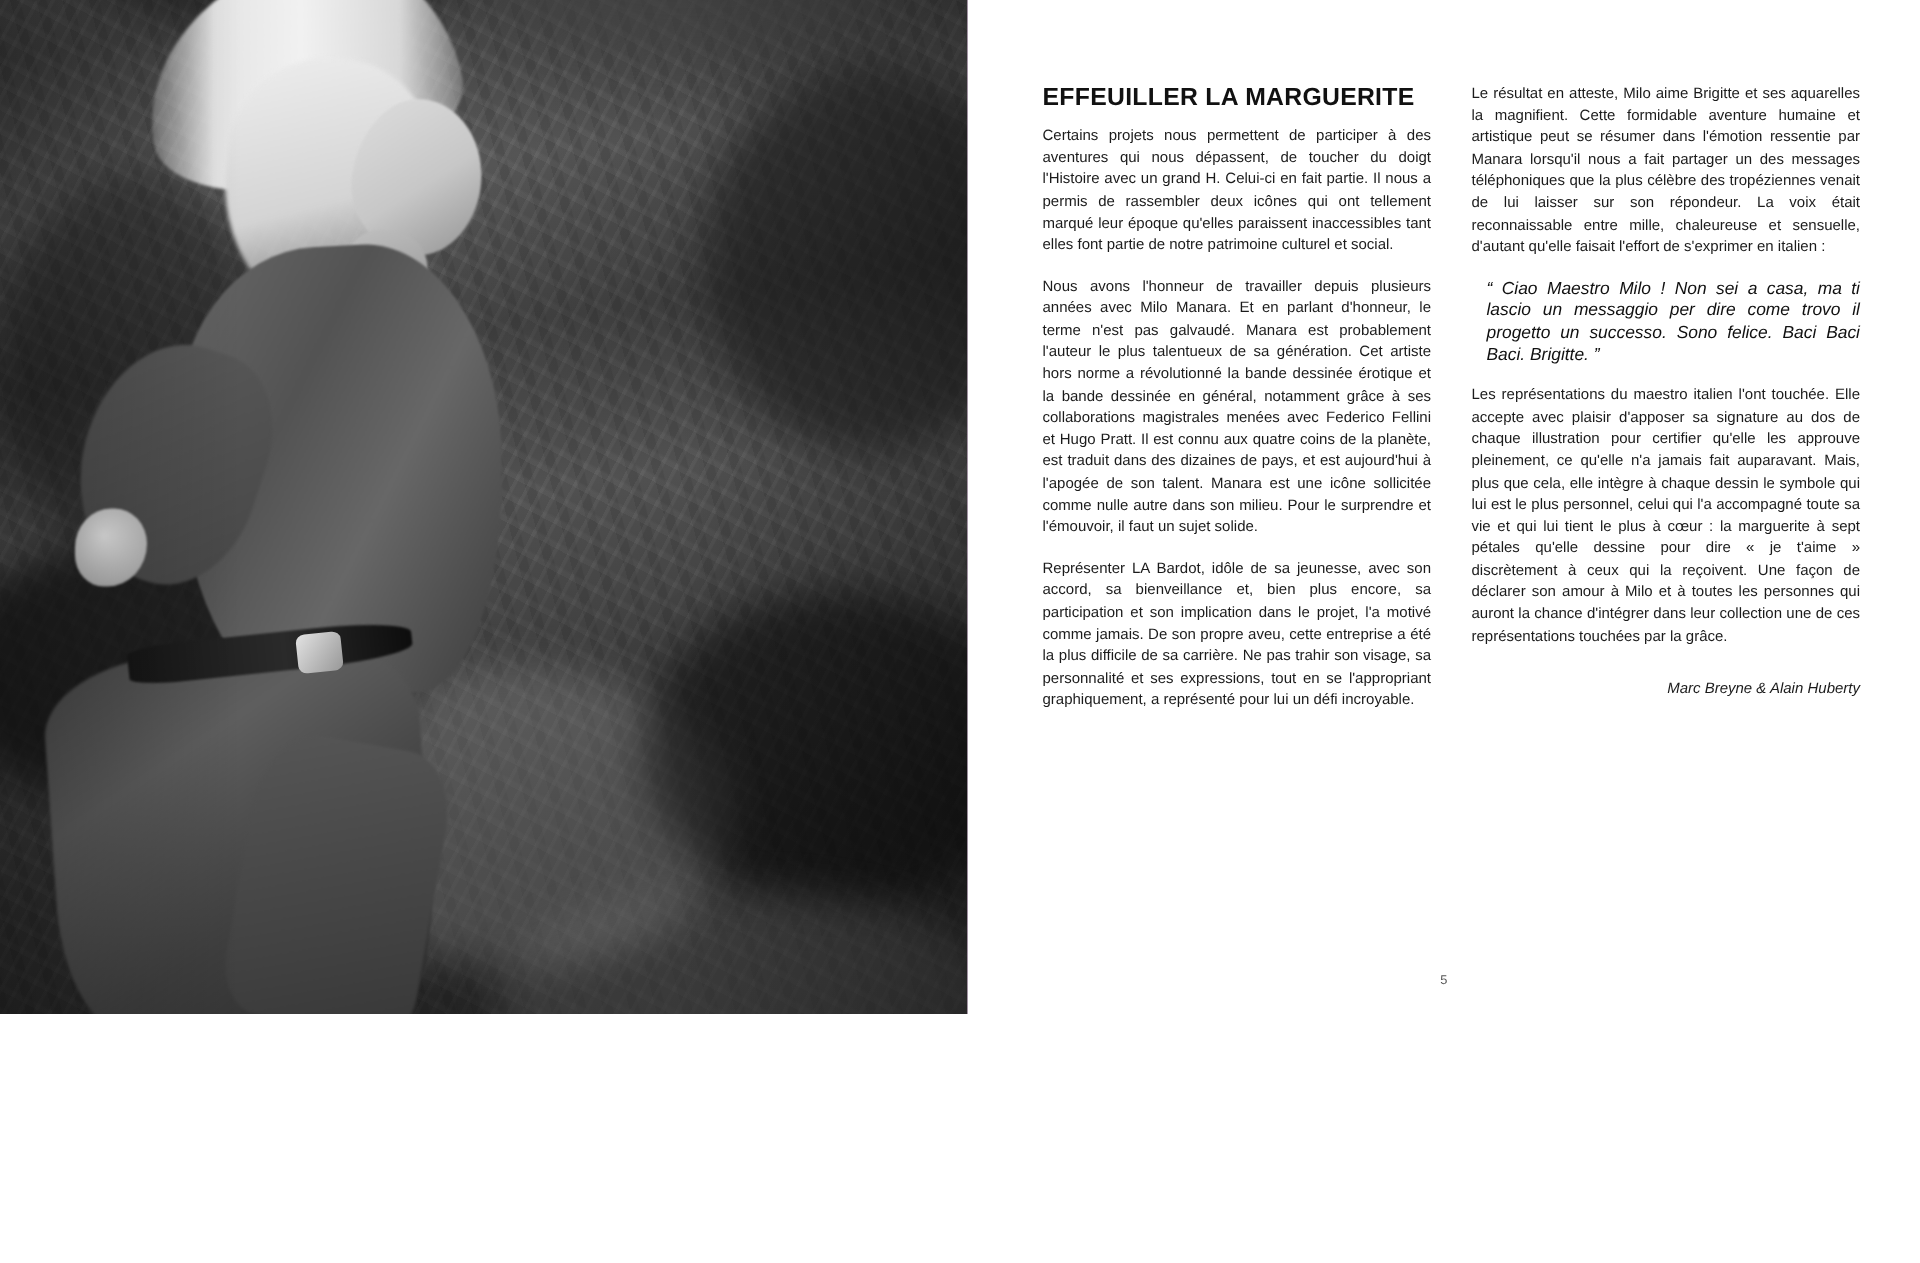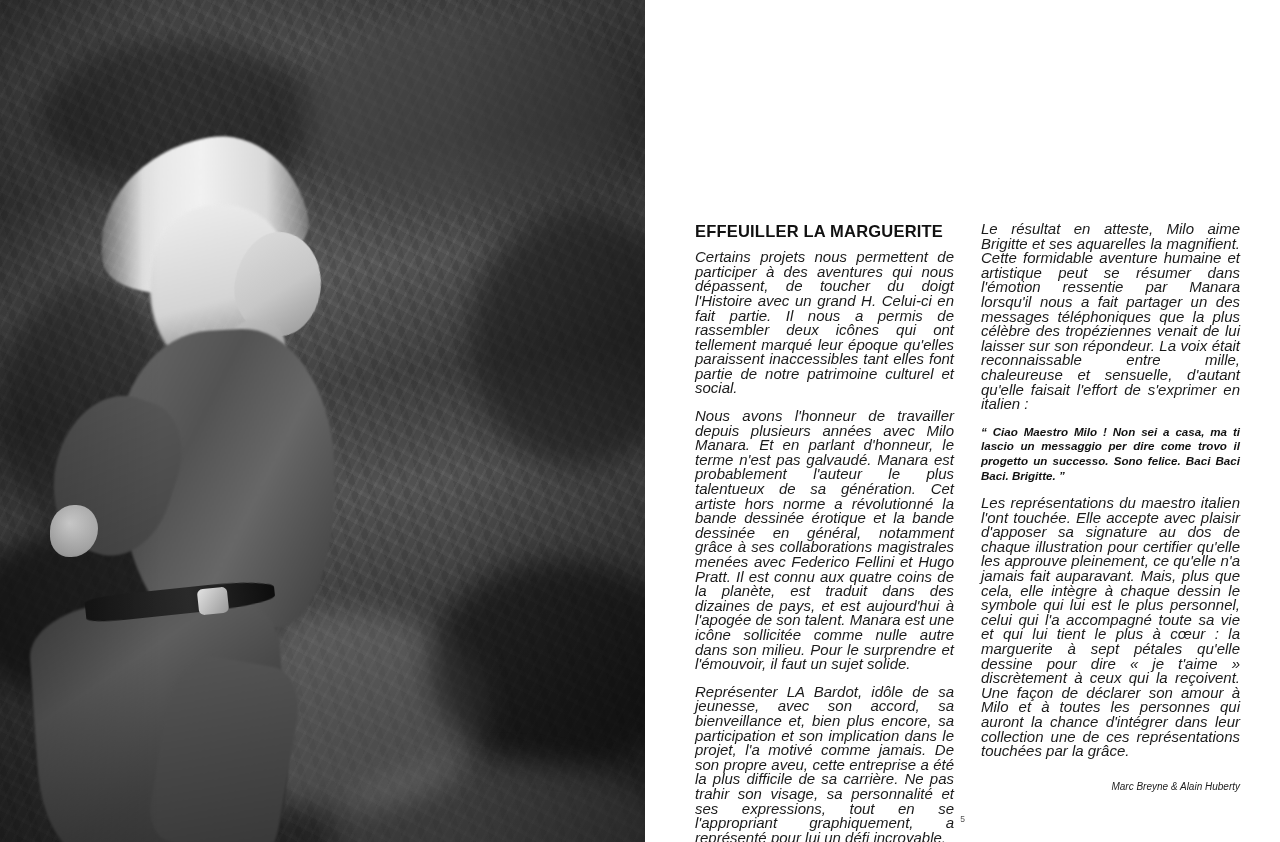--- a/index.html
+++ b/index.html
@@ -13,20 +13,21 @@
     overflow: hidden;
     font-family: "Liberation Sans", sans-serif;
     color: #1a1a1a;
   }
   .page {
     position: relative;
     width: 1280px;
     height: 676px;
     background: #701a75;
     display: flex;
+    align-items: flex-end;
   }
 
   
   .photo-page {
     position: relative;
     width: 645px;
     height: 842px;
     overflow: hidden;
     background: #2b2b2b;
   }
@@ -191,35 +192,34 @@
     font-family: "Liberation Sans", sans-serif;
     font-weight: bold;
     font-size: 16.5px;
     letter-spacing: 0.2px;
     color: #111;
     margin: 0 0 10px 0;
     line-height: 1.1;
   }
   p.body {
     margin: 0 0 13px 0;
-    font-size: 15px;
+    font-size: 10px;
     line-height: 14.6px;
     text-align: justify;
     color: #1b1b1b;
     font-family: "Liberation Sans", sans-serif;
-    font-style: italic;
   }
   p.body:last-child { margin-bottom: 0; }
   p.quote {
-    margin: 0 0 13px 0;
+    margin: 0 0 13px 10px;
     font-size: 11.6px;
     line-height: 14.6px;
     text-align: justify;
     font-style: italic;
-    font-weight: bold;
+    font-weight: normal;
     color: #111;
     font-family: "Liberation Sans", sans-serif;
   }
   .signature {
     margin-top: 22px;
     font-size: 10px;
     font-style: italic;
     text-align: right;
     color: #1b1b1b;
   }

